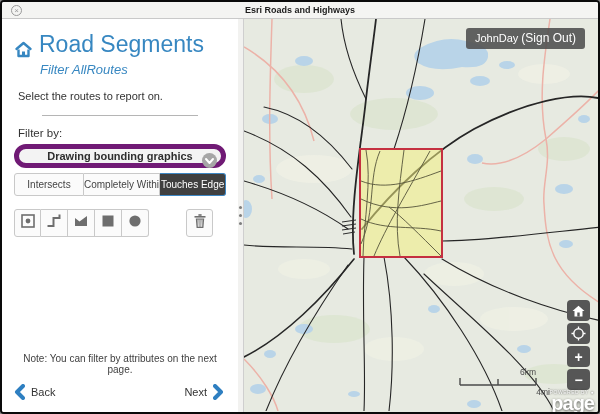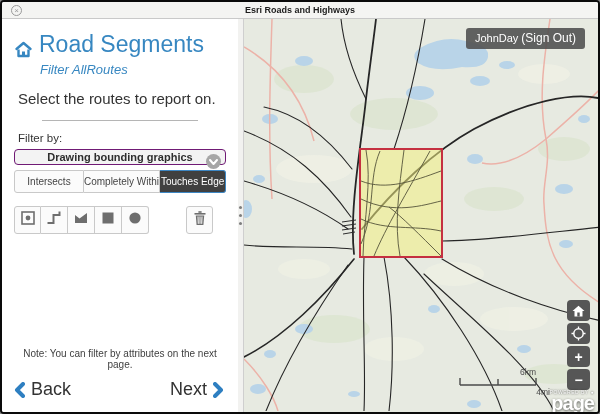--- a/index.html
+++ b/index.html
@@ -21,26 +21,26 @@
   
   .content { flex:1; display:flex; min-height:0; }
   .panel { width:236px; background:#fff; display:flex; flex-direction:column; padding:12px 12px 8px 12px; }
   .divider { width:6px; background:#f2f2f0; border-right:1px solid #cfcfcf; display:flex; flex-direction:column; justify-content:center; align-items:center; gap:5px; cursor:col-resize; }
   .divider i { width:3px; height:3px; border-radius:50%; background:#7e7e7e; }
   
   .hdr { display:flex; align-items:flex-end; gap:6px; }
   .hdr svg { flex:0 0 auto; }
   .page-title { font-size:23px; color:#3787c1; font-weight:400; letter-spacing:0; white-space:nowrap; }
   .subtitle { font-size:13px; color:#3787c1; margin:4px 0 0 26px;font-style:italic; }
-  .instruction { font-size:15px; color:#333; margin:13px 0 0 4px; }
+  .instruction { font-size:11px; color:#333; margin:13px 0 0 4px; }
   .hrline { border:none; border-top:1px solid #b5b5b5; width:156px; margin:13px auto 0 auto; }
   .filter-label { font-size:11.5px; color:#333; margin:11px 0 5px 4px; }
   
   .dropdown {
-    height:16px; background:#f3f3f3; border:1px solid #701a75; border-radius:4px;
+    height:24px; background:#f3f3f3; border:5px solid #701a75; border-radius:12px;
     display:flex; align-items:center; position:relative; margin:0 0 5px 0; cursor:pointer;
   }
   .dropdown-text { flex:1; text-align:center; font-size:11px; font-weight:bold; color:#2e2e2e; }
   .dd-circle { position:absolute; right:4px; top:4px; width:15px; height:15px; border-radius:50%; background:#a6a6a6; display:flex; align-items:center; justify-content:center; }
   
   .seg { display:flex; width:100%; margin-bottom:11px; }
   .seg .segbtn {
     font-family:"Liberation Sans", sans-serif; font-size:10px; color:#444; background:#fbfbfb;
     border:1px solid #c9c9c9; border-left-width:0; padding:5px 0; text-align:center; white-space:nowrap; cursor:pointer; overflow:hidden;
   }
@@ -55,21 +55,21 @@
     display:flex; align-items:center; justify-content:center; cursor:pointer;
   }
   .toolbtn:first-child { border-left-width:1px; border-radius:3px 0 0 3px; }
   .toolbtn.last-group { border-radius:0 3px 3px 0; }
   .toolbtn.trash { border-left-width:1px; border-radius:3px; margin-left:37px; }
   .spacer { flex:1; }
   
   .note { font-size:10px; color:#3f3f3f; text-align:center; margin-bottom:9px; }
   .footer-nav { display:flex; align-items:center; justify-content:space-between; padding:0 2px 4px 0; }
   .navlink { display:flex; align-items:center; gap:6px; cursor:pointer; }
-  .navlink span { font-size:18px; color:#333; }
+  .navlink span { font-size:11px; color:#333; }
   
   .map { flex:1; position:relative; background:#e7eae1; overflow:hidden; }
   .map svg.base { position:absolute; left:0; top:0; }
   .user-btn {
     position:absolute; top:9px; right:13px; background:rgba(77,77,77,0.88); border-radius:3px;
     color:#fff; padding:3px 9px 4px 9px; display:flex; align-items:baseline; gap:3px; cursor:pointer;
   }
   .user-name { font-size:11px; }
   .user-signout { font-size:12px; }
   .navstack { position:absolute; right:8px; top:281px; display:flex; flex-direction:column; gap:2px; }

